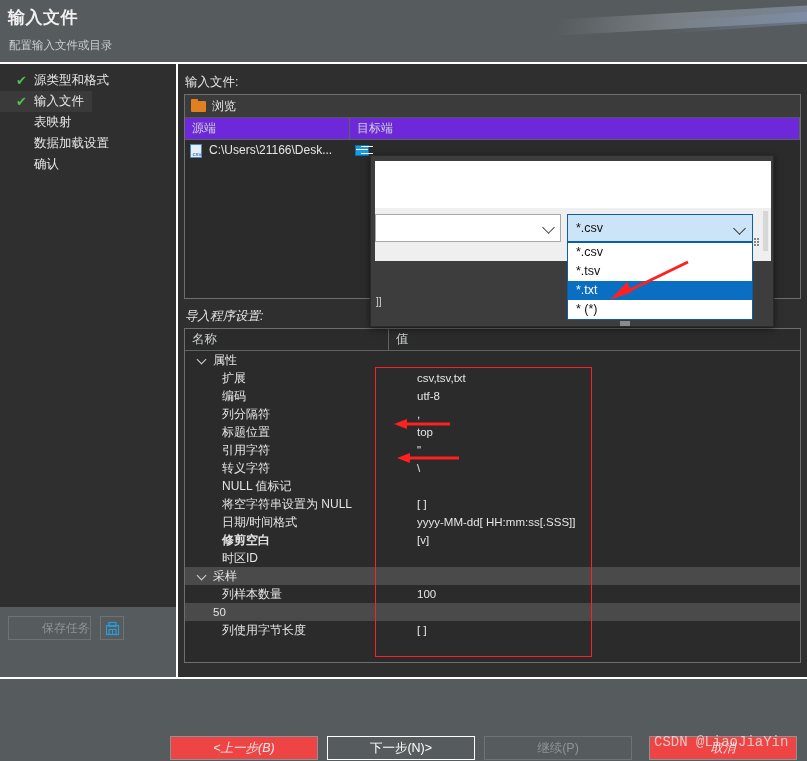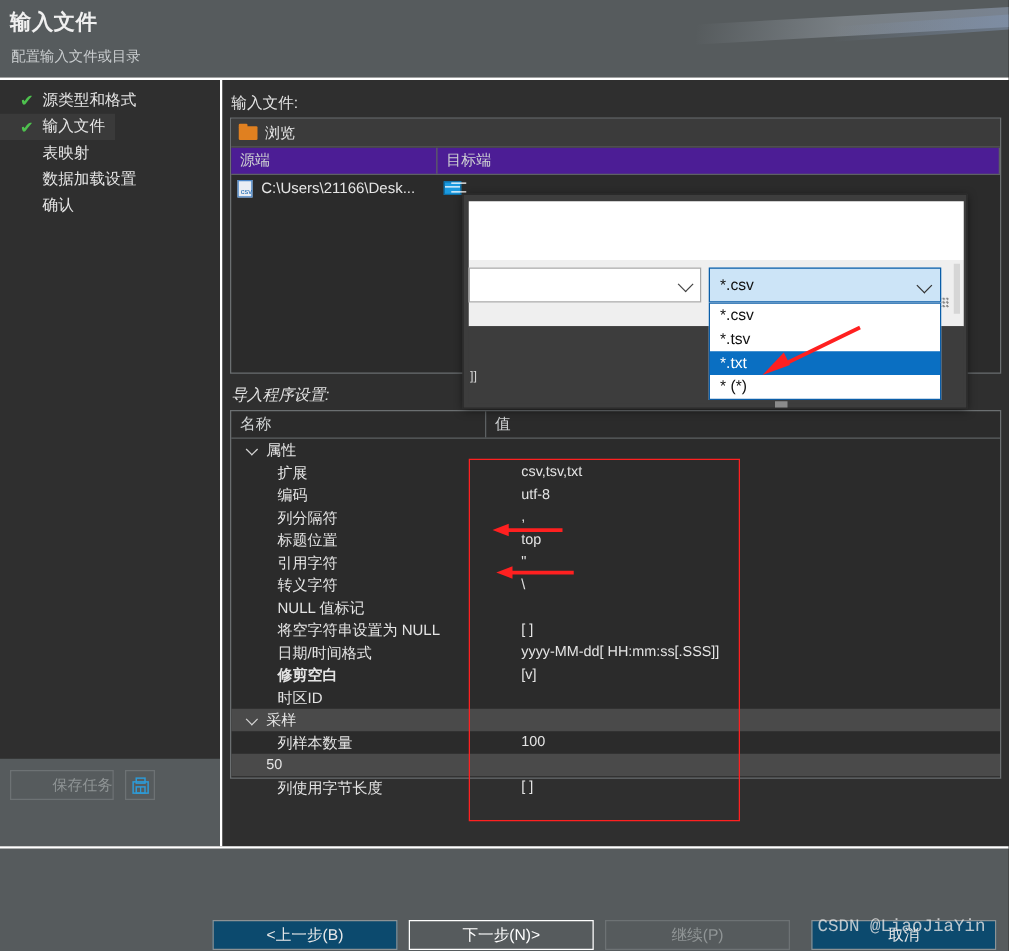--- a/index.html
+++ b/index.html
@@ -110,21 +110,21 @@
   }
   .folder-ic {
     position: absolute; left: 0; top: 3px; width: 15px; height: 11px;
     background: #e08020; border-radius: 1px;
   }
   .folder-ic::before {
     content: ""; position: absolute; left: 0; top: -2.5px; width: 7px; height: 3px;
     background: #e08020; border-radius: 1px 1px 0 0;
   }
   .file-head {
-    display: flex; height: 22px; background: #4c1d95;
+    display: flex; height: 22px; background: #6d28d9;
     border-bottom: 1px solid #5d6163;
   }
   .file-head div {
     color: #cfd2d3; font-size: 12px; line-height: 21px; padding-left: 7px;
   }
   .fh-src { width: 165px; border-right: 1px solid #5d6163; }
   .fh-tgt { flex: 1; border-right: 1px solid #5d6163; }
   .file-row { display: flex; height: 21px; }
   .fr-src { width: 165px; position: relative; padding-left: 24px;
             color: #e6e6e6; font-size: 12px; line-height: 21px;
@@ -144,21 +144,21 @@
     position: absolute; left: 5px; top: 5px; width: 14px; height: 11px;
     background: #1a9ae0; border: 1px solid #0d6fa8;
   }
   .tbl-ic::after {
     content: ""; position: absolute; left: 0; top: 3px; width: 12px; height: 1px;
     background: #fff; box-shadow: 5px -3px 0 0 #fff, 5px 4px 0 0 #fff;
   }
 
   
   .props-box {
-    position: absolute; left: 6px; top: 264px; width: 617px; height: 295px;
+    position: absolute; left: 6px; top: 264px; width: 617px; height: 335px;
     border: 1px solid #6b6f71; background: #2b2b2b;
   }
   .props-head { display: flex; height: 22px; border-bottom: 1px solid #5d6163; }
   .props-head div { color: #cfd2d3; font-size: 12.5px; line-height: 21px; padding-left: 7px; }
   .ph-name { width: 204px; border-right: 1px solid #5d6163; }
   .ph-val { flex: 1; }
   .prow { display: flex; height: 18px; }
   .prow.alt { background: #4a4a4a; }
   .prow .pname {
     width: 204px; color: #e4e4e4; font-size: 12px; line-height: 18px;
@@ -262,21 +262,21 @@
     background: #565b5d;
   }
   .btm-line {
     position: absolute; left: 0; top: 677px; width: 807px; height: 2px;
     background: #ffffff;
   }
   .wbtn {
     position: absolute; top: 57px; height: 24px;
     font-size: 12.5px; text-align: center; line-height: 22px;
   }
-  .wbtn.norm { background: #0c4a6e; border: 1px solid #8d9294; color: #e9e9e9; }
+  .wbtn.norm { background: #ef4444; border: 1px solid #8d9294; color: #e9e9e9; font-style: italic; }
   .wbtn.focus { background: #565b5d; border: 1.5px solid #ffffff; color: #ffffff; }
   .wbtn.dis { background: #565b5d; border: 1px solid #6d7274; color: #8f9495; }
   .b-prev { left: 170px; width: 148px; }
   .b-next { left: 327px; width: 148px; }
   .b-cont { left: 484px; width: 148px; }
   .b-cancel { left: 649px; width: 148px; }
 
   .watermark {
     position: absolute; left: 654px; top: 734px;
     color: rgba(226,226,226,0.82); font-size: 14px;

